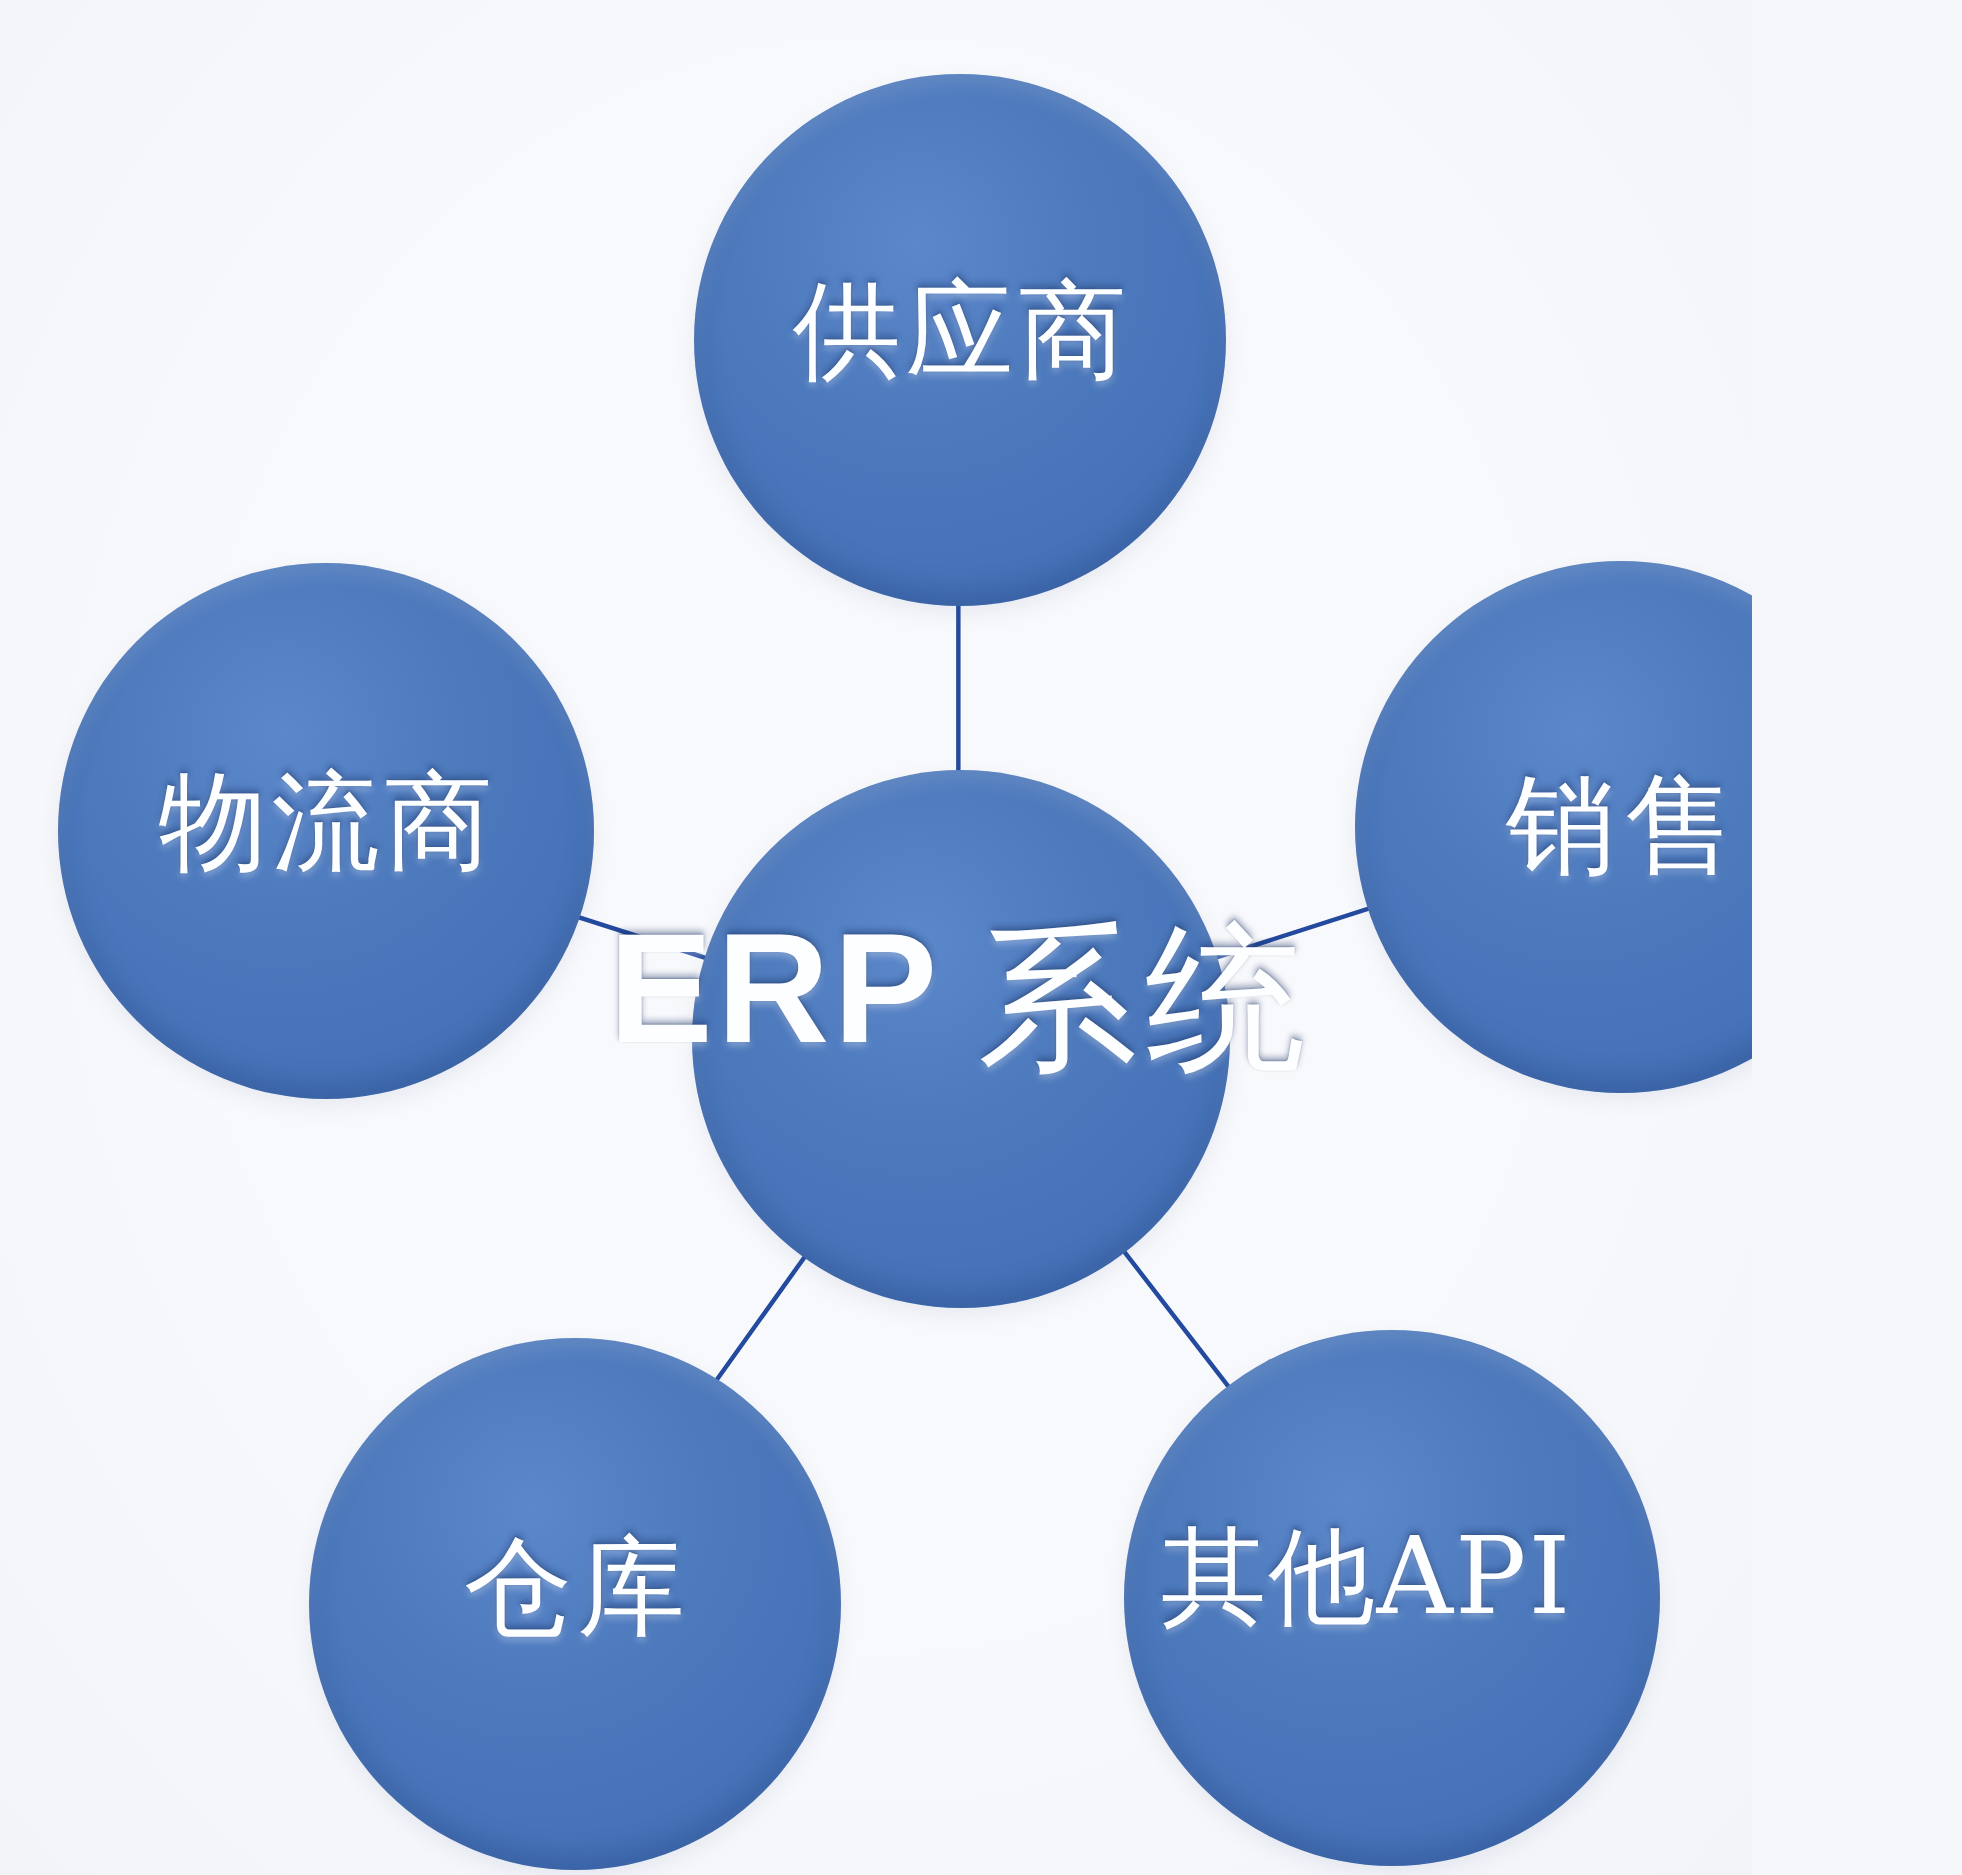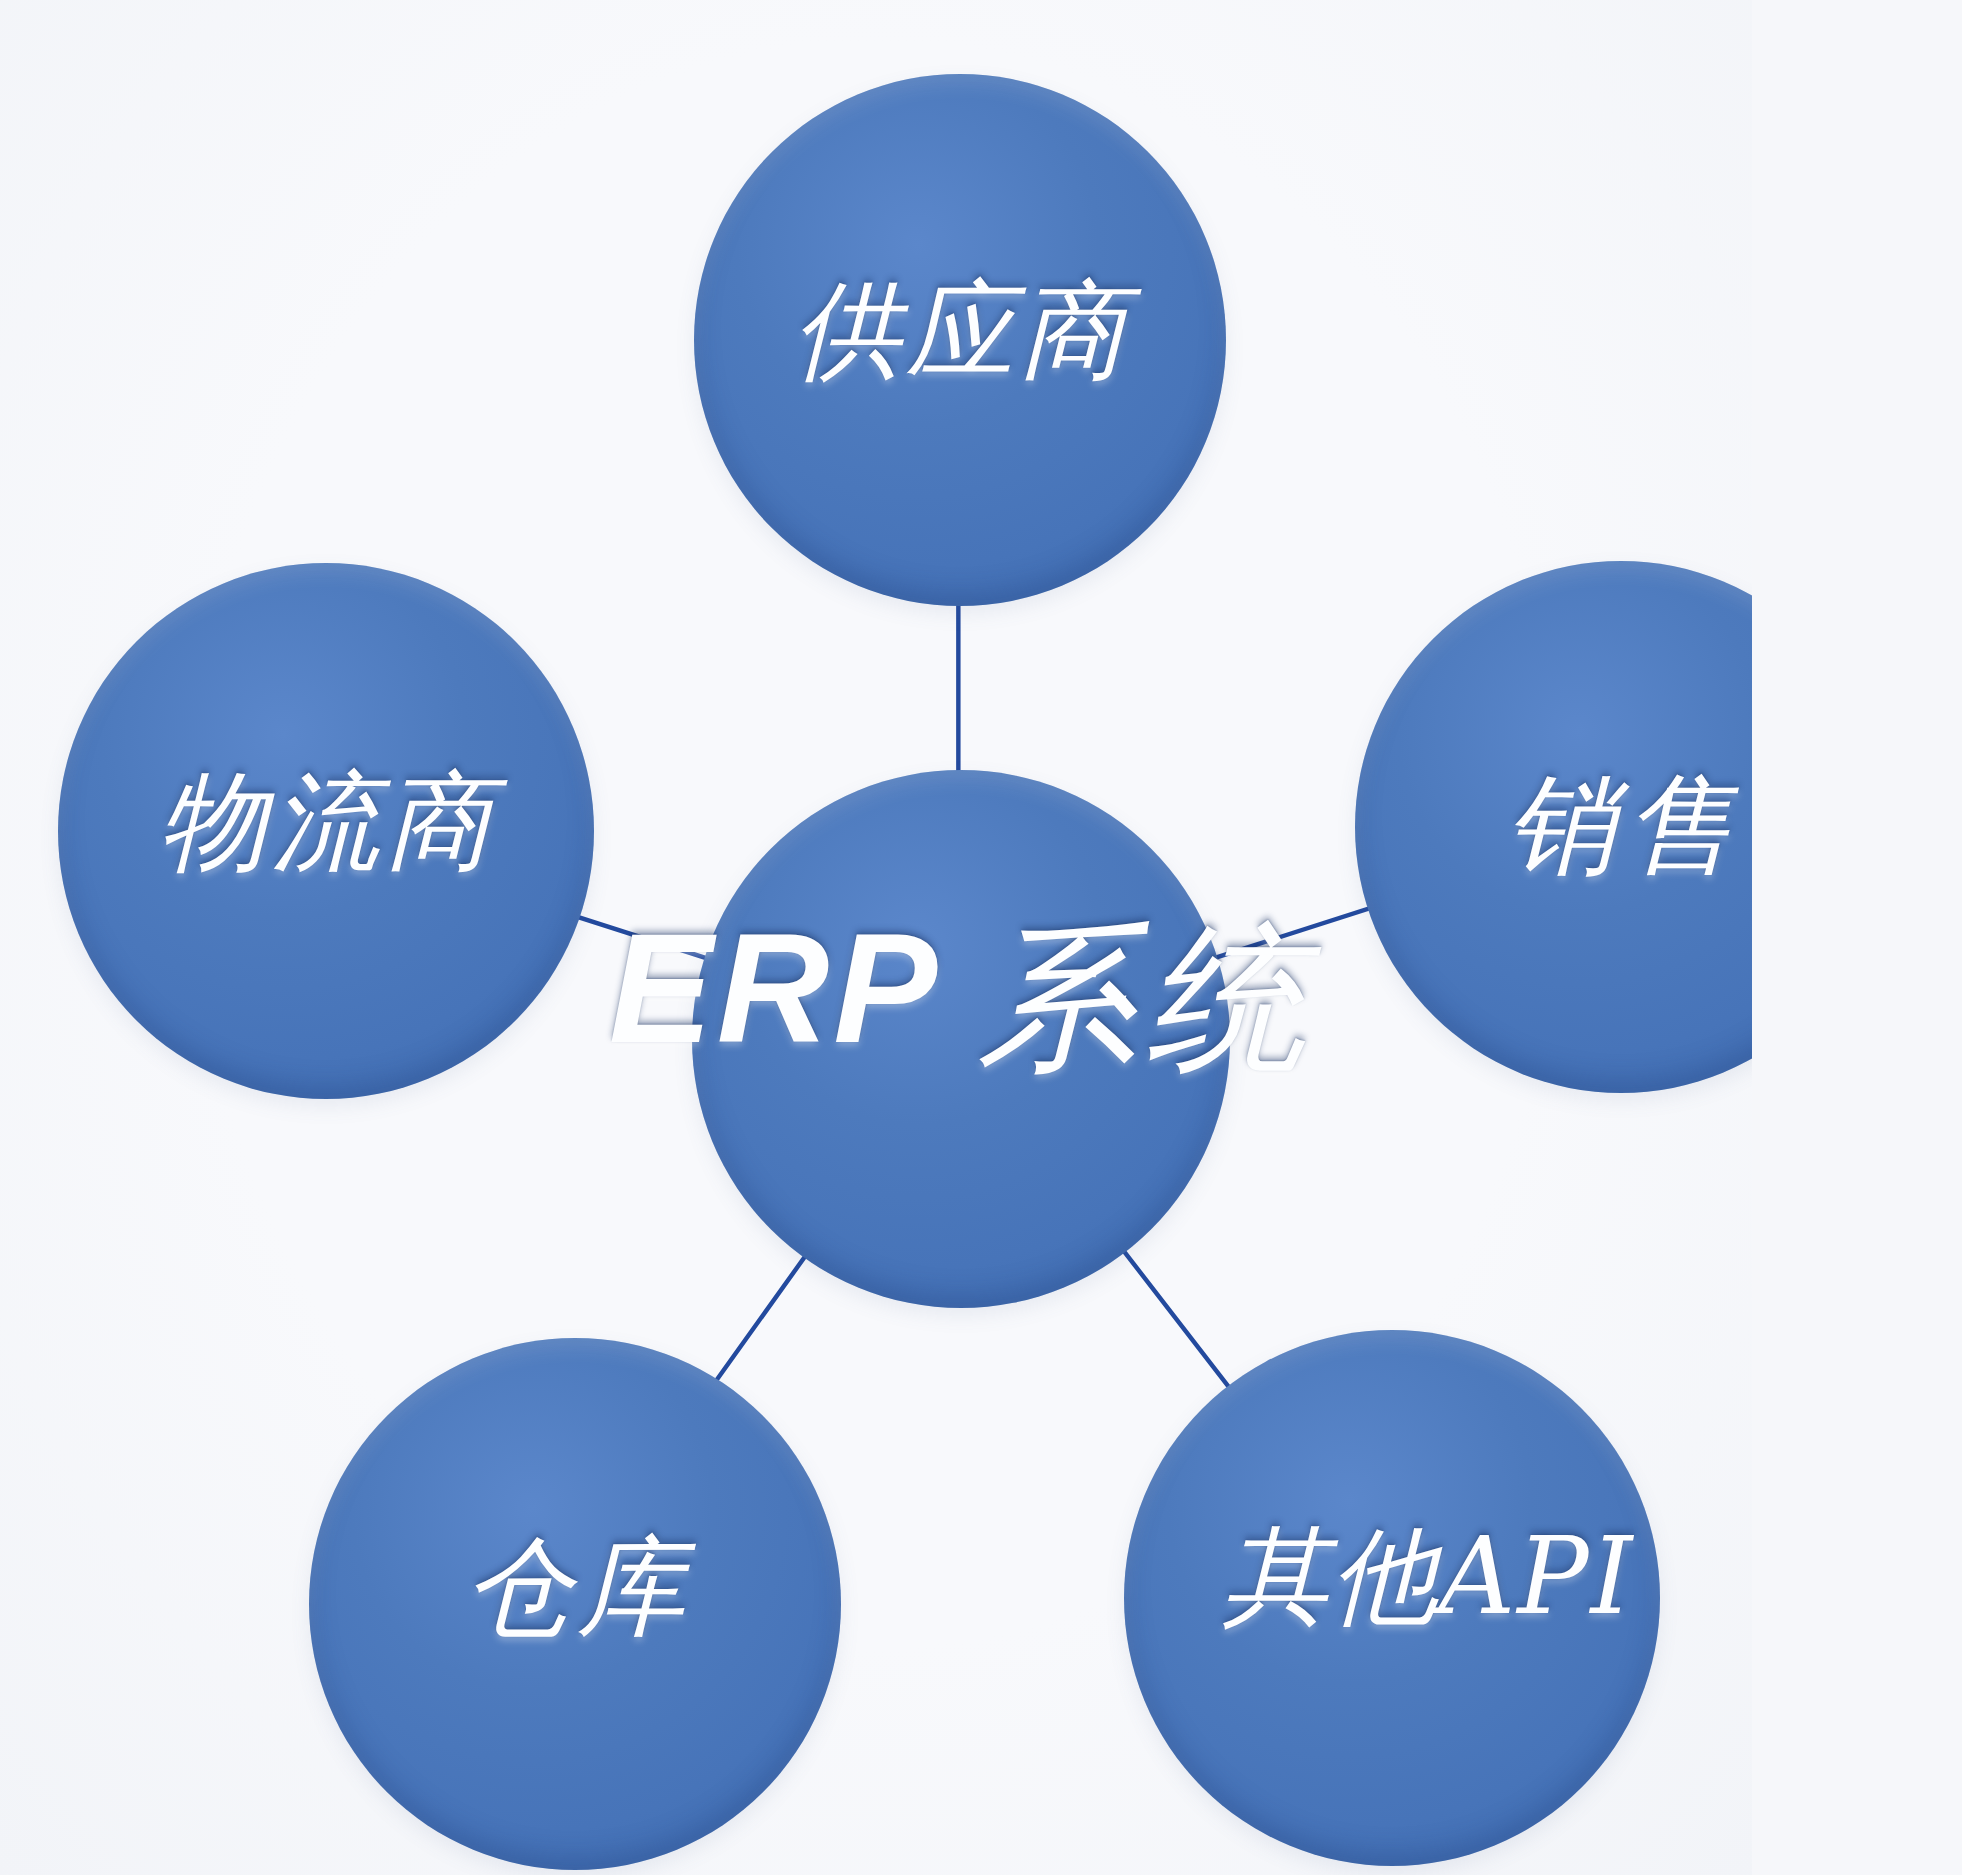--- a/index.html
+++ b/index.html
@@ -12,21 +12,20 @@
   }
   * { margin: 0; padding: 0; box-sizing: border-box; }
   html, body { background: var(--background); }
   .stage {
     position: relative;
     width: 1752px;
     height: 1876px;
     overflow: hidden;
     background: radial-gradient(ellipse at 50% 45%, #f8f9fc 55%, #f2f4f8 100%);
     font-family: "DejaVu Serif", "Liberation Serif", serif;
-    font-style: italic;
   }
   svg.connectors {
     position: absolute;
     left: 0; top: 0;
     width: 1962px; height: 1876px;
     z-index: 1;
   }
   svg.connectors line {
     stroke: var(--connector);
     stroke-width: 4.5;
@@ -59,21 +58,21 @@
       0 3.9px 7.9px rgba(255, 255, 255, 0.30);
     white-space: nowrap;
   }
 
   
   .node-supplier       { left: 694px;  top: 74px;   width: 532px; height: 532px; }
   .node-logistics      { left: 58px;   top: 563px;  width: 536px; height: 536px; }
   .node-sales          { left: 1355px; top: 561px;  width: 532px; height: 532px; }
   .node-erp            { left: 692px;  top: 770px;  width: 538px; height: 538px; }
   .node-warehouse      { left: 309px;  top: 1338px; width: 532px; height: 532px; }
-  .node-other-api      { left: 1124px; top: 1330px; width: 536px; height: 536px; justify-content: flex-end; }
+  .node-other-api      { left: 1124px; top: 1330px; width: 536px; height: 536px; }
 
   
   .single-label {
     font-size: 108px;
     letter-spacing: 4.9px;
     transform: translate(2px, -7.9px);
   }
   .node-warehouse .single-label { transform: translate(2px, -15.8px); }
 
   .sales-label {

